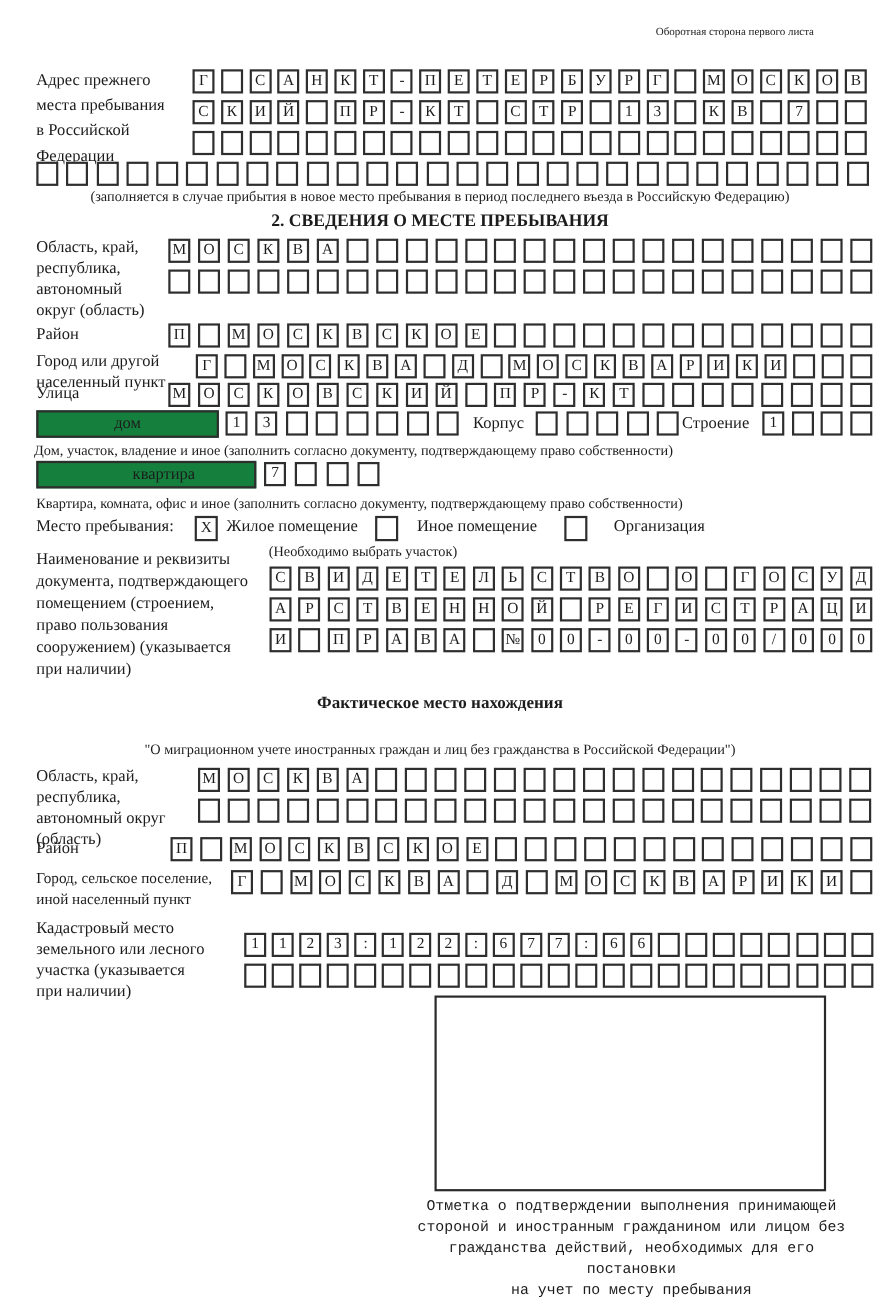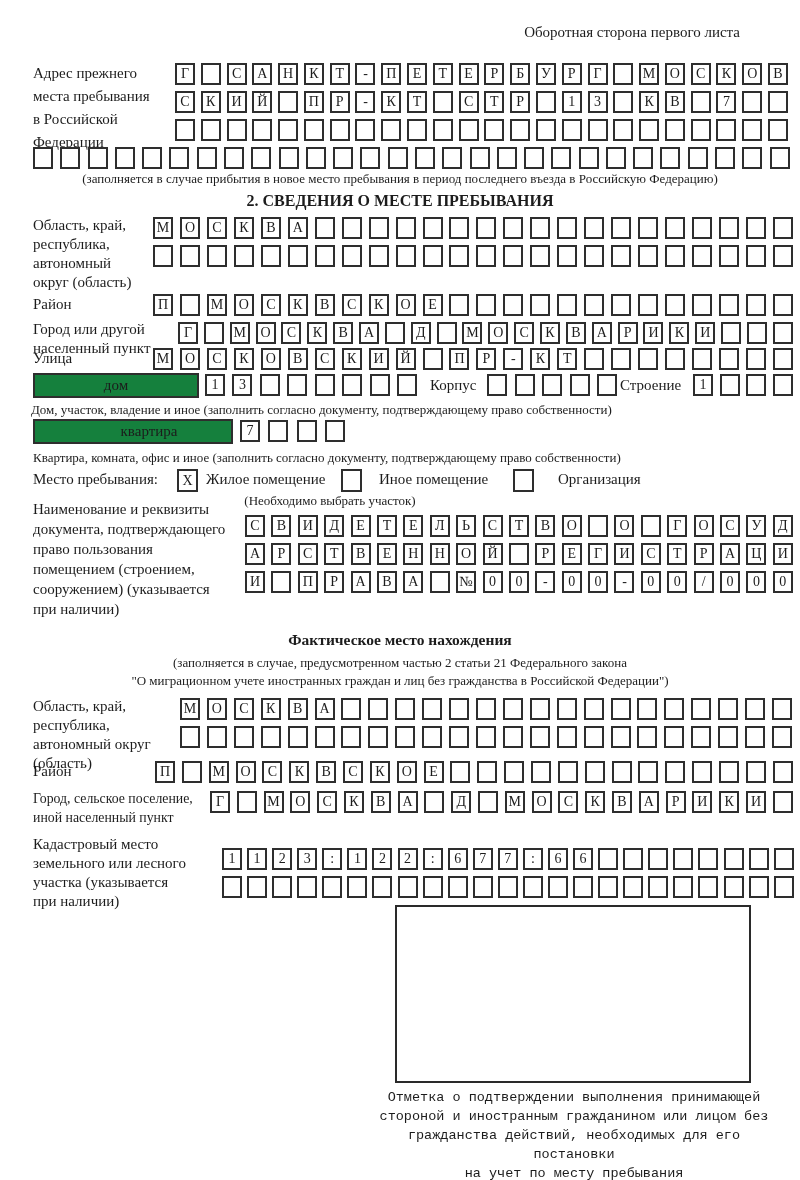--- a/index.html
+++ b/index.html
@@ -31,21 +31,21 @@
   }
   .inline-lbl{position:absolute;font-size:15px;white-space:nowrap;}
   .stampbox{position:absolute;box-sizing:border-box;border:2px solid #2a2a2a;background:#fff;}
   .caption{position:absolute;font-size:13.5px;line-height:19px;text-align:center;font-family:Liberation Mono, monospace;}
 </style>
 </head>
 <body>
 
 <div id="page">
 
-  <div class="note" style="top:24px;left:0;width:740px;text-align:right;font-size:15px;">Оборотная сторона первого листа</div>
+  <div class="note" style="top:24px;left:0;width:740px;text-align:right;font-size:10px;">Оборотная сторона первого листа</div>
 
   <div class="lbl" style="left:33px;top:62px;width:150px;">
     <div class="line">Адрес прежнего</div>
     <div class="line">места пребывания</div>
     <div class="line">в Российской</div>
     <div class="line">Федерации</div>
   </div>
   <div class="cellrow" style="left:175px;top:63px;width:613px;">
       <span class="cell">Г</span>
       <span class="cell"></span>
@@ -346,22 +346,22 @@
   <div class="inline-lbl" style="left:206px;top:471px;">Жилое помещение</div>
   <div class="chk" style="left:341px;top:469px;"></div>
   <div class="inline-lbl" style="left:379px;top:471px;">Иное помещение</div>
   <div class="chk" style="left:513px;top:469px;"></div>
   <div class="inline-lbl" style="left:558px;top:471px;">Организация</div>
   <div class="note" style="left:180px;top:493px;width:300px;text-align:center;">(Необходимо выбрать участок)</div>
 
   <div class="lbl doclbl" style="left:33px;top:499px;width:212px;">
     <div class="line">Наименование и реквизиты</div>
     <div class="line">документа, подтверждающего</div>
+    <div class="line">помещением (строением,</div>
     <div class="line">право пользования</div>
-    <div class="line">помещением (строением,</div>
     <div class="line">сооружением) (указывается</div>
     <div class="line">при наличии)</div>
   </div>
   <div class="cellrow" style="left:245px;top:515px;width:548px;">
       <span class="cell">С</span>
       <span class="cell">В</span>
       <span class="cell">И</span>
       <span class="cell">Д</span>
       <span class="cell">Е</span>
       <span class="cell">Т</span>
@@ -422,21 +422,20 @@
       <span class="cell">-</span>
       <span class="cell">0</span>
       <span class="cell">0</span>
       <span class="cell">/</span>
       <span class="cell">0</span>
       <span class="cell">0</span>
       <span class="cell">0</span>
     </div>
 
   <div class="title" style="top:631px;font-size:15.5px;">Фактическое место нахождения</div>
-  <div class="note center" style="top:655px;">(заполняется в случае, предусмотренном частью 2 статьи 21 Федерального закона</div>
   <div class="note center" style="top:673px;">"О миграционном учете иностранных граждан и лиц без гражданства в Российской Федерации")</div>
 
   <div class="lbl tight" style="left:33px;top:697px;width:140px;">
     <div class="line">Область, край,</div>
     <div class="line">республика,</div>
     <div class="line">автономный округ</div>
     <div class="line">(область)</div>
   </div>
   <div class="cellrow" style="left:180px;top:698px;width:612px;">
       <span class="cell">М</span>

